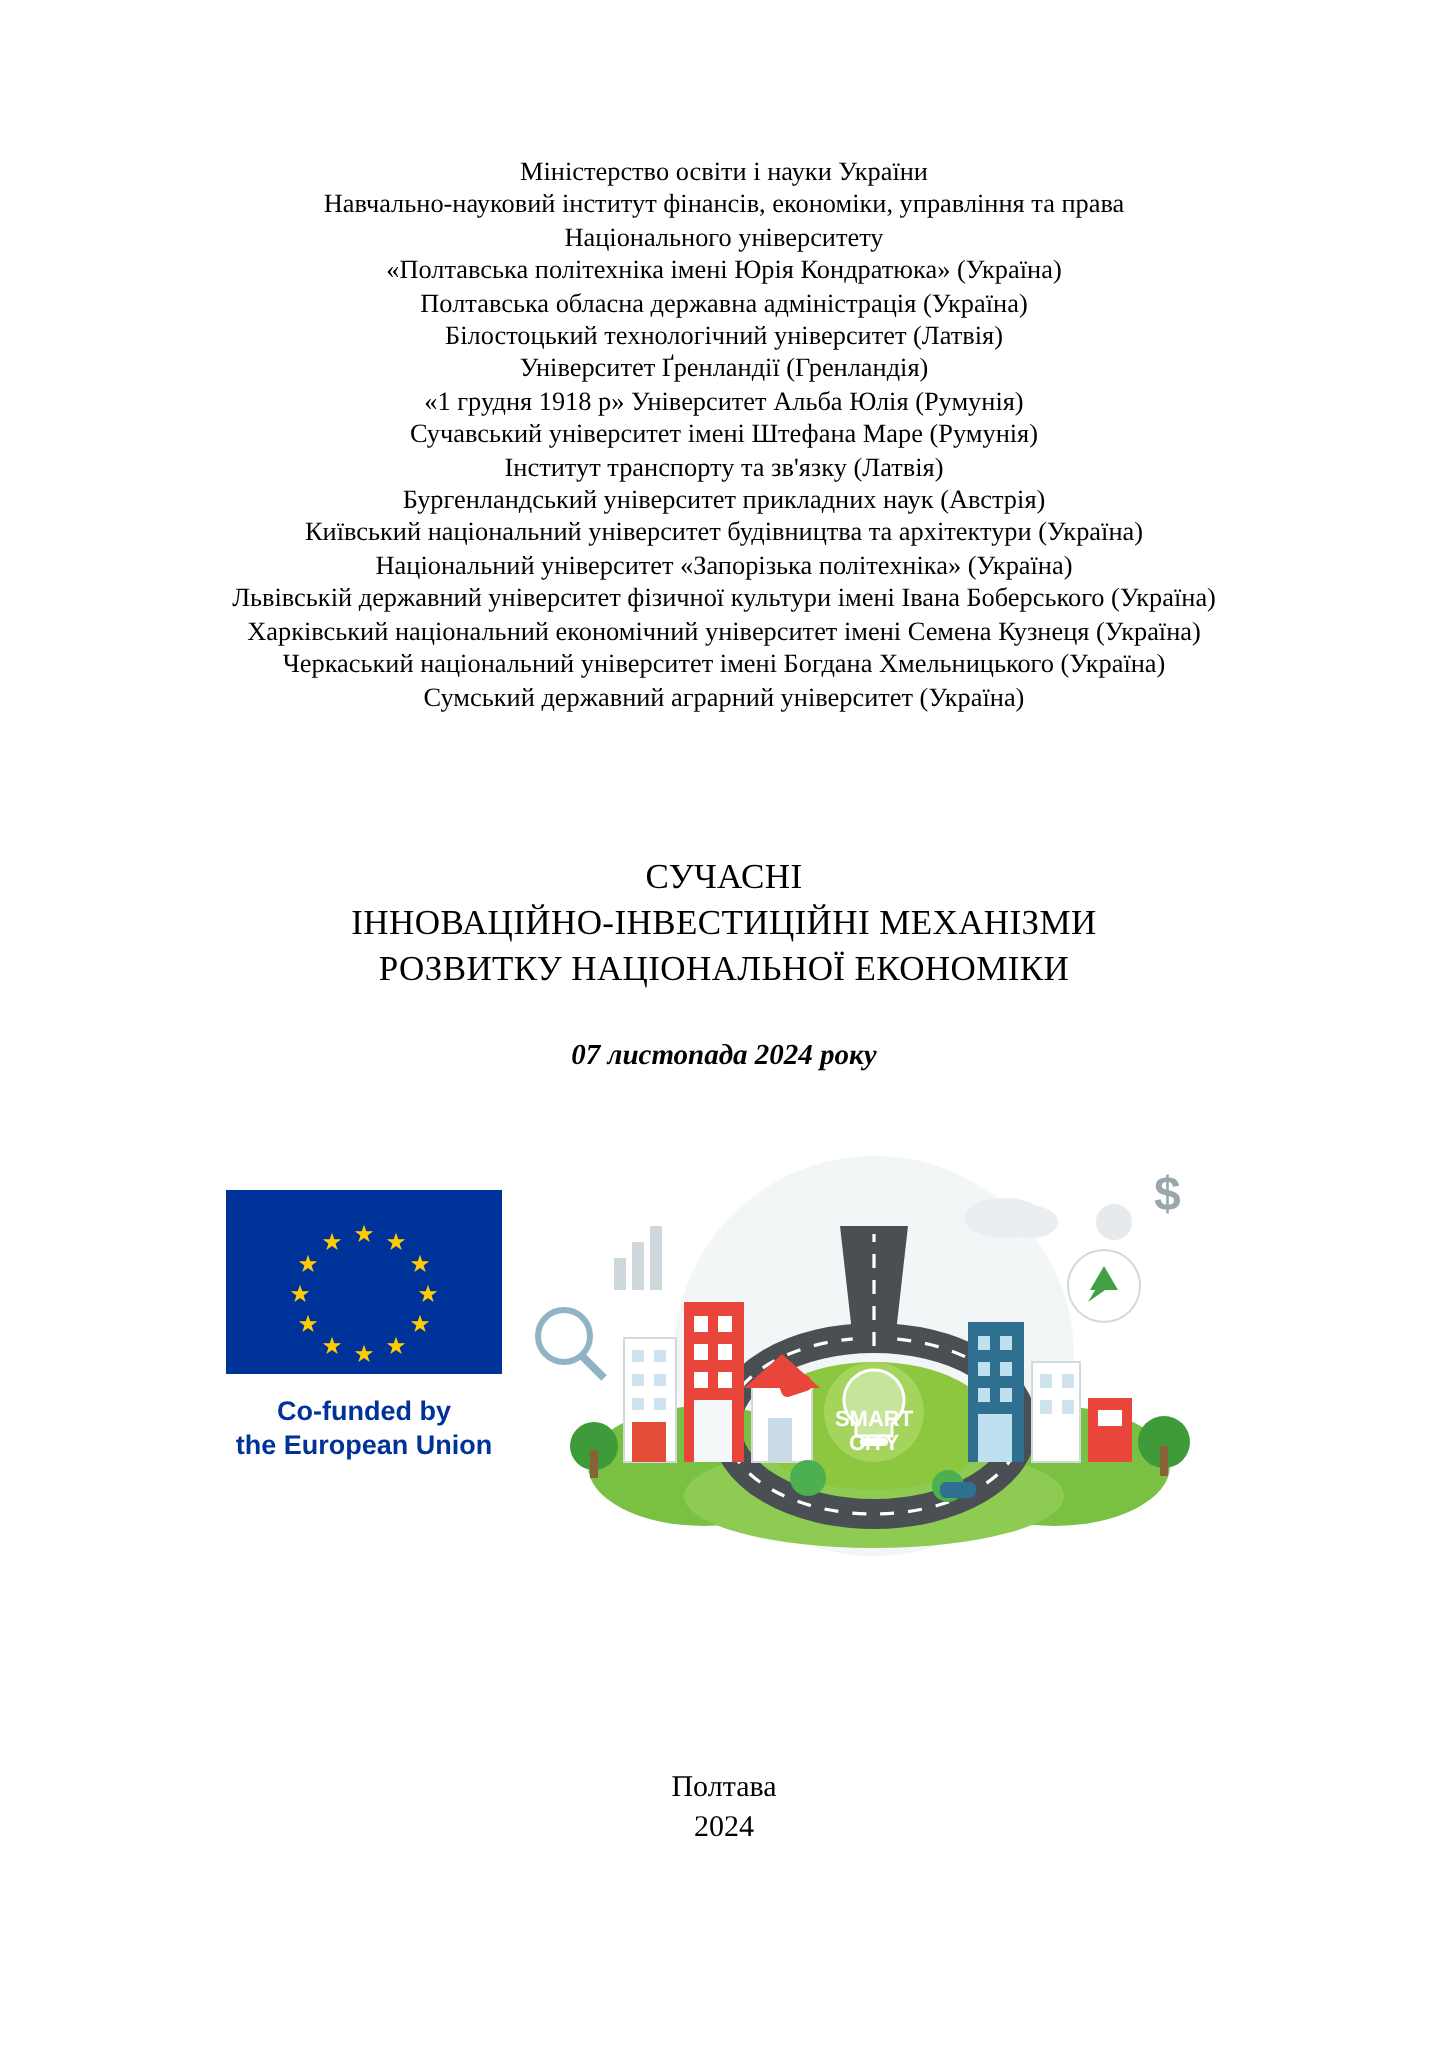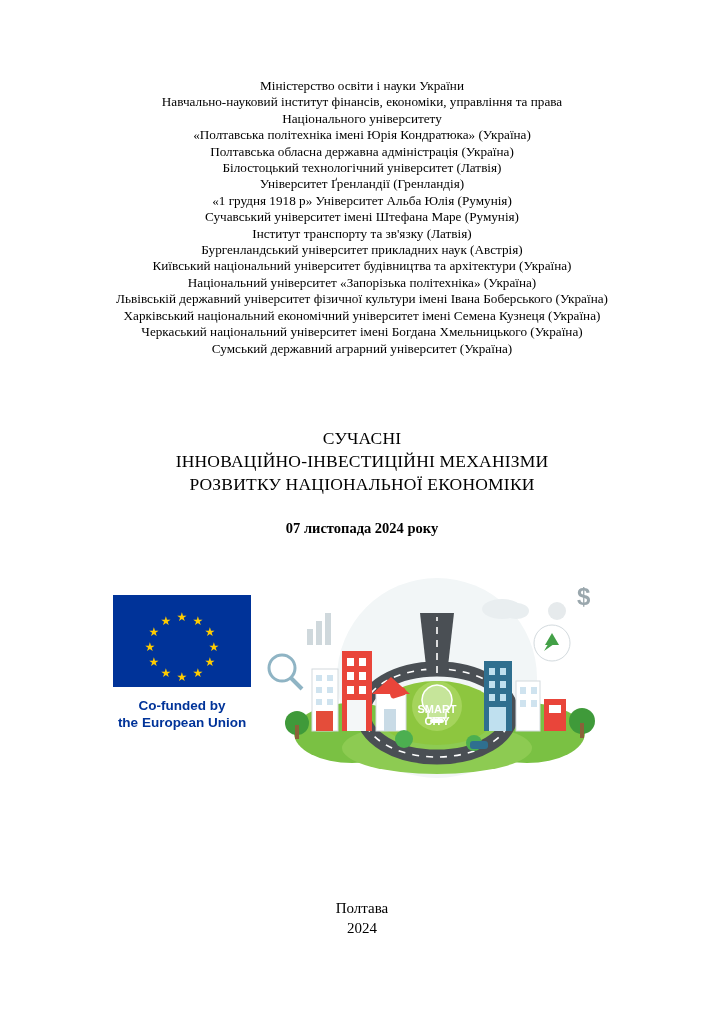--- a/index.html
+++ b/index.html
@@ -12,21 +12,21 @@
     height: 1024px;
     font-family: "Liberation Serif", serif;
     color: #000000;
     position: relative;
     overflow: hidden;
   }
   .page {
     width: 724px;
     height: 1024px;
     box-sizing: border-box;
-    padding: 78px 60px 40px 60px;
+    padding: 78px 60px 54px 60px;
     display: flex;
     flex-direction: column;
     align-items: center;
   }
   .organizers {
     text-align: center;
     font-size: 13.2px;
     line-height: 16.4px;
     width: 100%;
   }
@@ -39,20 +39,21 @@
     font-weight: normal;
     font-size: 17.5px;
     line-height: 23px;
     letter-spacing: 0.2px;
   }
   .date-line {
     margin-top: 24px;
     text-align: center;
     font-weight: bold;
     font-size: 14.5px;
+    font-style: italic;
   }
   .figure {
     margin-top: 36px;
     width: 520px;
     height: 210px;
     position: relative;
     display: flex;
     align-items: flex-start;
     justify-content: center;
   }

